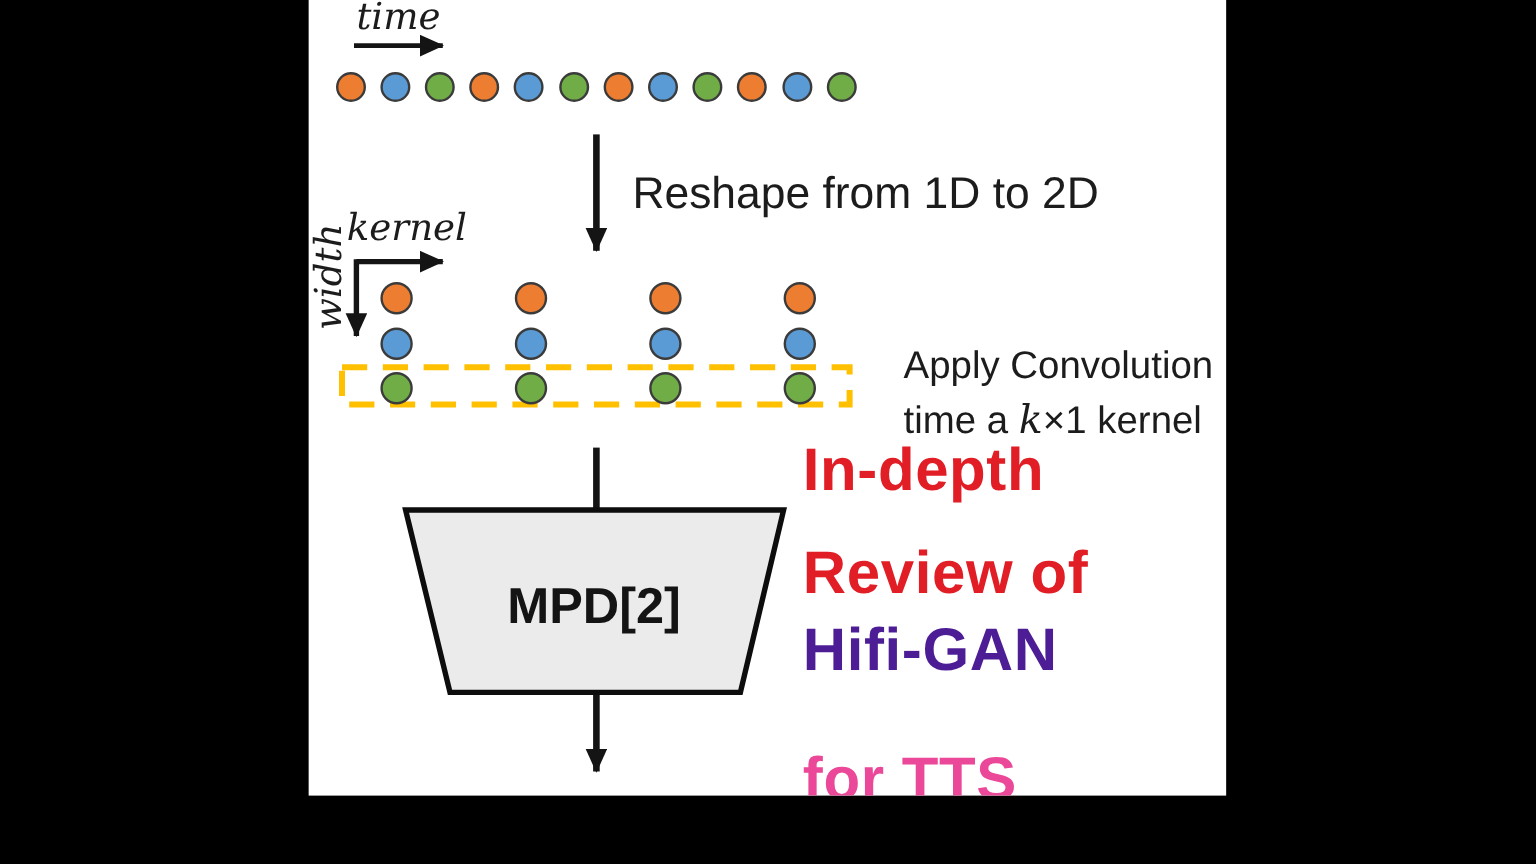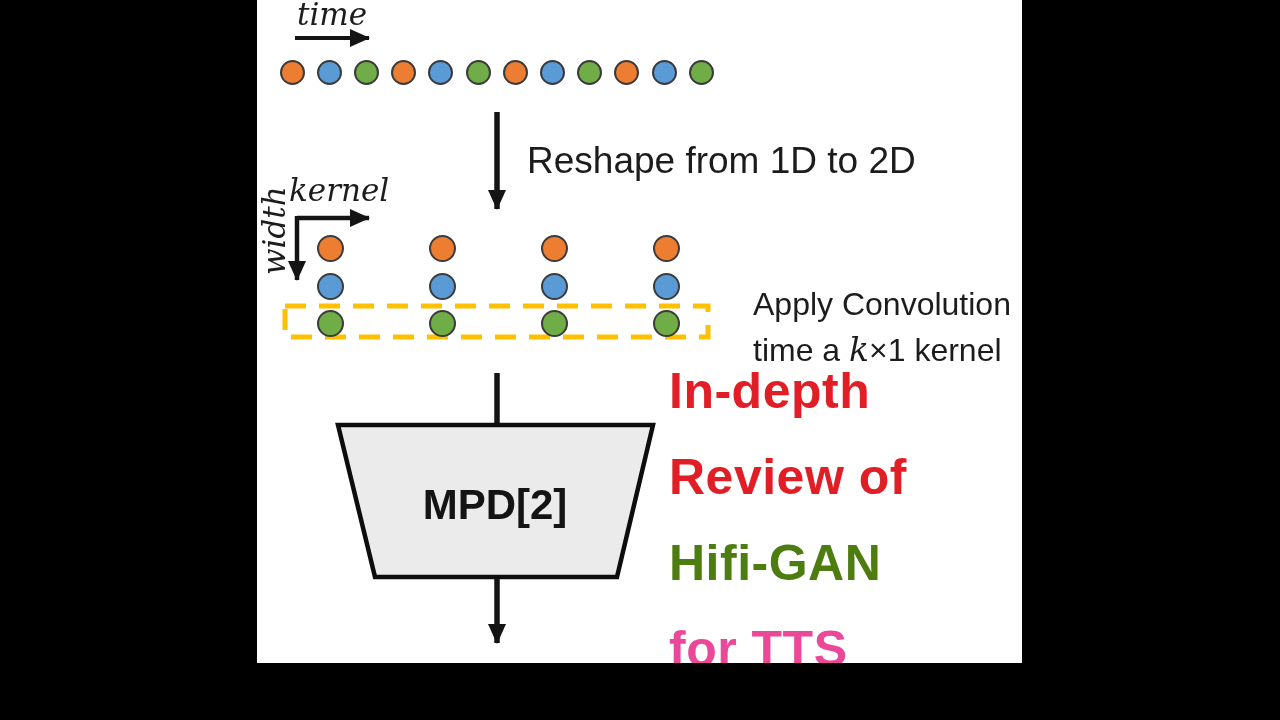--- a/index.html
+++ b/index.html
@@ -93,19 +93,19 @@
     <div class="lbl conv-lbl">
       <div>Apply Convolution</div>
       <div><span>time a </span><span class="k">k</span><span>×1 kernel</span></div>
     </div>
 
     <div class="lbl mpd-lbl">MPD[2]</div>
 
 
     <div class="title-line" style="top: 448px; color: rgb(225, 29, 37);">Review of</div>
     <div class="title-line" style="top: 362px; color: rgb(225, 29, 37);">In-depth</div>
-    <div class="title-line" style="top: 534px; color: #4d7c0f;">Hifi-GAN</div>
+    <div class="title-line" style="top: 512px; color: #4c1d95;">Hifi-GAN</div>
     <div class="title-line" style="top: 620px; color: #ec4899;">for TTS</div>
   </div>
 
   <div class="letterbox left"></div>
   <div class="letterbox right"></div>
 </div>
 
 </body></html>

